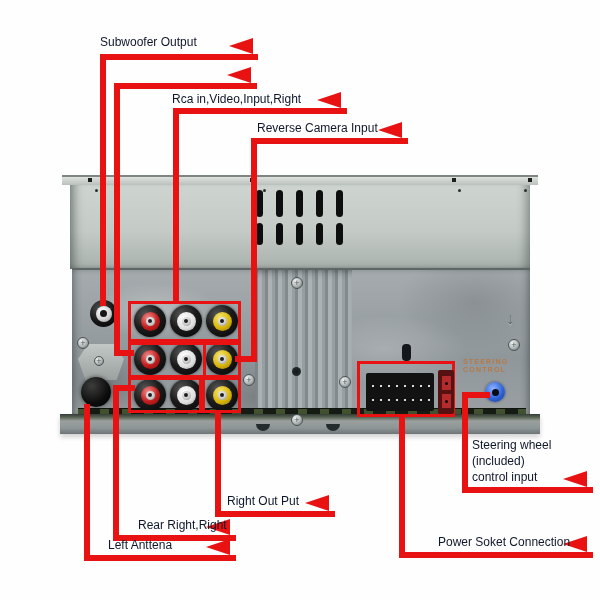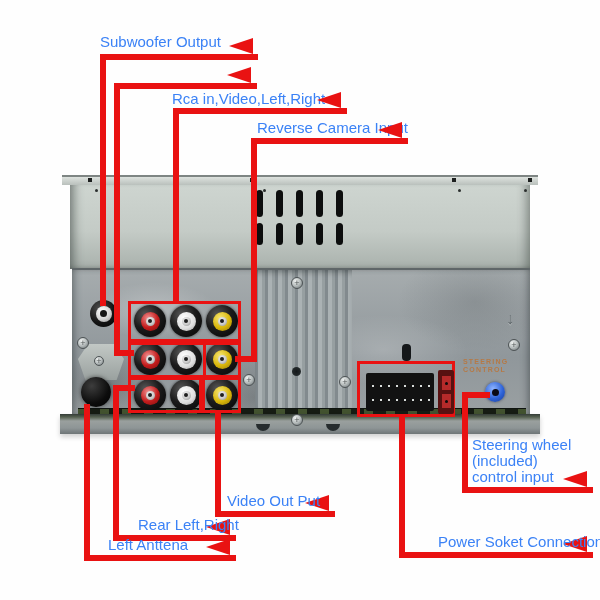--- a/index.html
+++ b/index.html
@@ -101,21 +101,21 @@
   .embossed-text { position:absolute; left:463px; top:358px; font-size:7px; line-height:8px; letter-spacing:1.2px;
     color:#b9763d; opacity:.9; z-index:3; font-weight:bold; }
 
   
   :root { --red:#e91212; }
   .h-line { position:absolute; height:6px; background:var(--red); z-index:10; }
   .v-line { position:absolute; width:6px;  background:var(--red); z-index:10; }
   .arrow-left { position:absolute; width:0; height:0; z-index:11;
     border-top:8px solid transparent; border-bottom:8px solid transparent; border-right:24px solid var(--red); }
   .red-box { position:absolute; border:3px solid var(--red); z-index:9; background:transparent; }
-  .callout-label { position:absolute; font-size:15px; line-height:18px; color:#3b82f6; white-space:nowrap; z-index:11; }
+  .callout-label { position:absolute; font-size:12px; line-height:18px; color:#0f172a; white-space:nowrap; z-index:11; }
 </style>
 </head>
 <body>
 
 <div id="stage">
 
   <div class="top-flange"></div>
   <div class="flange-tick" style="left:88px"></div>
   <div class="flange-tick" style="left:250px"></div>
   <div class="flange-tick" style="left:452px"></div>
@@ -244,41 +244,41 @@
   <div class="callout-label" style="left:100px; top:33px;">Subwoofer Output</div>
   <div class="h-line" style="left:100px; top:54px; width:158px;"></div>
   <div class="arrow-left" style="left:229px; top:38px;"></div>
   <div class="v-line" style="left:100px; top:54px; height:252px;"></div>
 
   <div class="h-line" style="left:114px; top:83px; width:143px;"></div>
   <div class="arrow-left" style="left:227px; top:67px;"></div>
   <div class="v-line" style="left:114px; top:83px; height:273px;"></div>
   <div class="h-line" style="left:114px; top:350px; width:20px;"></div>
 
-  <div class="callout-label" style="left:172px; top:90px;">Rca in,Video,Left,Right</div>
+  <div class="callout-label" style="left:172px; top:90px;">Rca in,Video,Input,Right</div>
   <div class="h-line" style="left:173px; top:108px; width:174px;"></div>
   <div class="arrow-left" style="left:317px; top:92px;"></div>
   <div class="v-line" style="left:173px; top:108px; height:196px;"></div>
 
   <div class="callout-label" style="left:257px; top:119px;text-align:center;">Reverse Camera Input</div>
   <div class="h-line" style="left:251px; top:138px; width:157px;"></div>
   <div class="arrow-left" style="left:378px; top:122px;"></div>
   <div class="v-line" style="left:251px; top:138px; height:224px;"></div>
   <div class="h-line" style="left:235px; top:356px; width:22px;"></div>
 
   <div class="v-line" style="left:215px; top:411px; height:106px;"></div>
   <div class="h-line" style="left:215px; top:511px; width:120px;"></div>
   <div class="arrow-left" style="left:305px; top:495px;"></div>
-  <div class="callout-label" style="left:227px; top:492px;">Video Out Put</div>
+  <div class="callout-label" style="left:227px; top:492px;">Right Out Put</div>
 
   <div class="h-line" style="left:113px; top:385px; width:22px;"></div>
   <div class="v-line" style="left:113px; top:385px; height:156px;"></div>
   <div class="h-line" style="left:113px; top:535px; width:123px;"></div>
   <div class="arrow-left" style="left:206px; top:519px;"></div>
-  <div class="callout-label" style="left:138px; top:516px;">Rear Left,Right</div>
+  <div class="callout-label" style="left:138px; top:516px;">Rear Right,Right</div>
 
   <div class="v-line" style="left:84px; top:404px; height:157px;"></div>
   <div class="h-line" style="left:84px; top:555px; width:152px;"></div>
   <div class="arrow-left" style="left:206px; top:539px;"></div>
   <div class="callout-label" style="left:108px; top:536px;">Left Anttena</div>
 
   <div class="v-line" style="left:399px; top:416px; height:142px;"></div>
   <div class="h-line" style="left:399px; top:552px; width:194px;"></div>
   <div class="arrow-left" style="left:563px; top:536px;"></div>
   <div class="callout-label" style="left:410px; top:533px;margin-left:28px;">Power Soket Connection</div>

